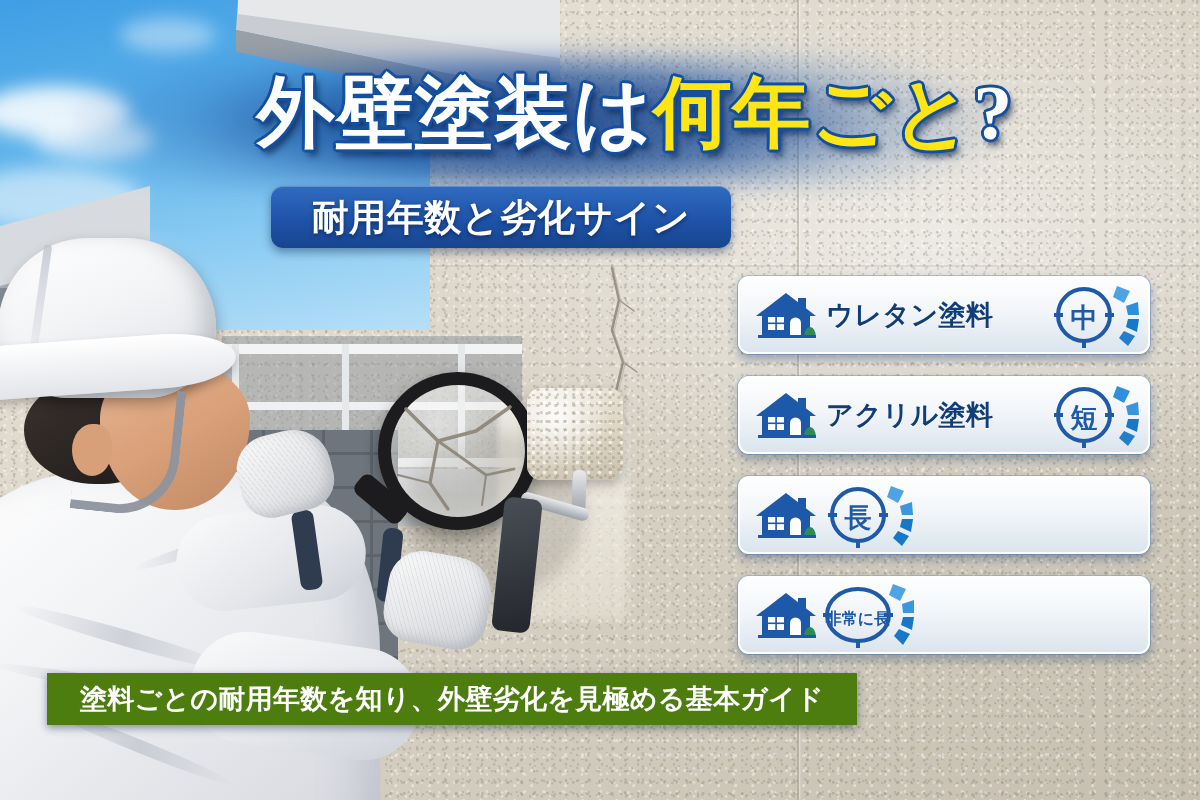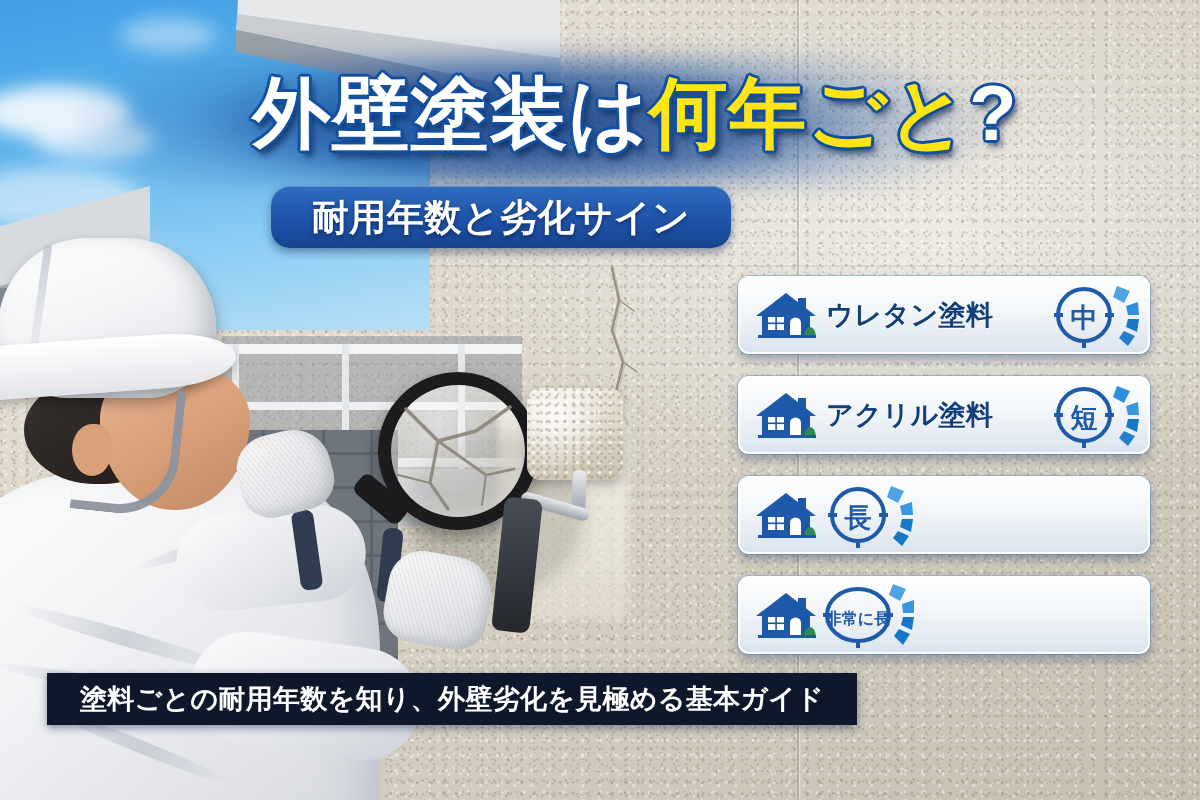--- a/index.html
+++ b/index.html
@@ -161,41 +161,42 @@
   .title-glow{
     position:absolute;left:70px;top:54px;width:930px;height:134px;
     background:
       radial-gradient(ellipse 52% 74% at 50% 52%, rgba(17,64,140,.92) 0%, rgba(20,72,150,.72) 45%, rgba(28,88,170,.26) 74%, rgba(40,110,190,0) 100%);
     filter:blur(10px);
   }
   .title{
     position:absolute;left:0;top:74px;width:1200px;text-align:center;
     font-size:78px;font-weight:bold;line-height:1;letter-spacing:1px;white-space:nowrap;
     padding-left:70px;
+    font-family:Liberation Serif, serif;
   }
   .title .w{
     color:#ffffff;
     text-shadow:
       0 0 3px #1550a0,
       3px 0 0 #1550a0,-3px 0 0 #1550a0,0 3px 0 #1550a0,0 -3px 0 #1550a0,
       2px 2px 0 #1550a0,-2px 2px 0 #1550a0,2px -2px 0 #1550a0,-2px -2px 0 #1550a0,
       4px 6px 7px rgba(6,30,72,.75);
   }
   .title .y{
     color:#FFE515;
     text-shadow:
       0 0 3px #13509f,
       3px 0 0 #13509f,-3px 0 0 #13509f,0 3px 0 #13509f,0 -3px 0 #13509f,
       2px 2px 0 #13509f,-2px 2px 0 #13509f,2px -2px 0 #13509f,-2px -2px 0 #13509f,
       4px 6px 7px rgba(6,30,72,.75);
   }
   .subtitle-box{
     position:absolute;left:271px;top:186px;width:460px;height:62px;
     background:linear-gradient(180deg,#2f6cc0 0%,#1f53a8 55%,#17458f 100%);
-    border-radius:19px;
+    border-radius:12px;
     box-shadow:0 4px 10px rgba(10,36,80,.45), inset 0 1px 0 rgba(255,255,255,.25);
     display:flex;align-items:center;justify-content:center;
   }
   .subtitle-box span{
     color:#fff;font-size:37px;font-weight:bold;letter-spacing:.5px;line-height:1;
     text-shadow:0 2px 4px rgba(5,25,65,.6);
   }
 
   
   .cards{position:absolute;left:738px;top:276px;width:412px;}
@@ -212,21 +213,21 @@
   .card-label{
     flex:1 1 auto;font-size:27px;font-weight:bold;color:#123e78;
     letter-spacing:.5px;line-height:1;padding-left:8px;white-space:nowrap;
     text-shadow:0 1px 0 rgba(255,255,255,.9);
   }
   .card-gauge{width:96px;height:66px;flex:0 0 96px;margin-right:-2px;}
 
   
   .banner{
     position:absolute;left:47px;top:673px;width:810px;height:52px;
-    background:#0f172a;
+    background:#4d7c0f;
     display:flex;align-items:center;justify-content:center;
     box-shadow:0 3px 8px rgba(8,30,70,.45);
   }
   .banner span{
     color:#ffffff;font-size:27px;font-weight:bold;letter-spacing:.3px;line-height:1;
   }
 </style>
 </head>
 <body>
 

